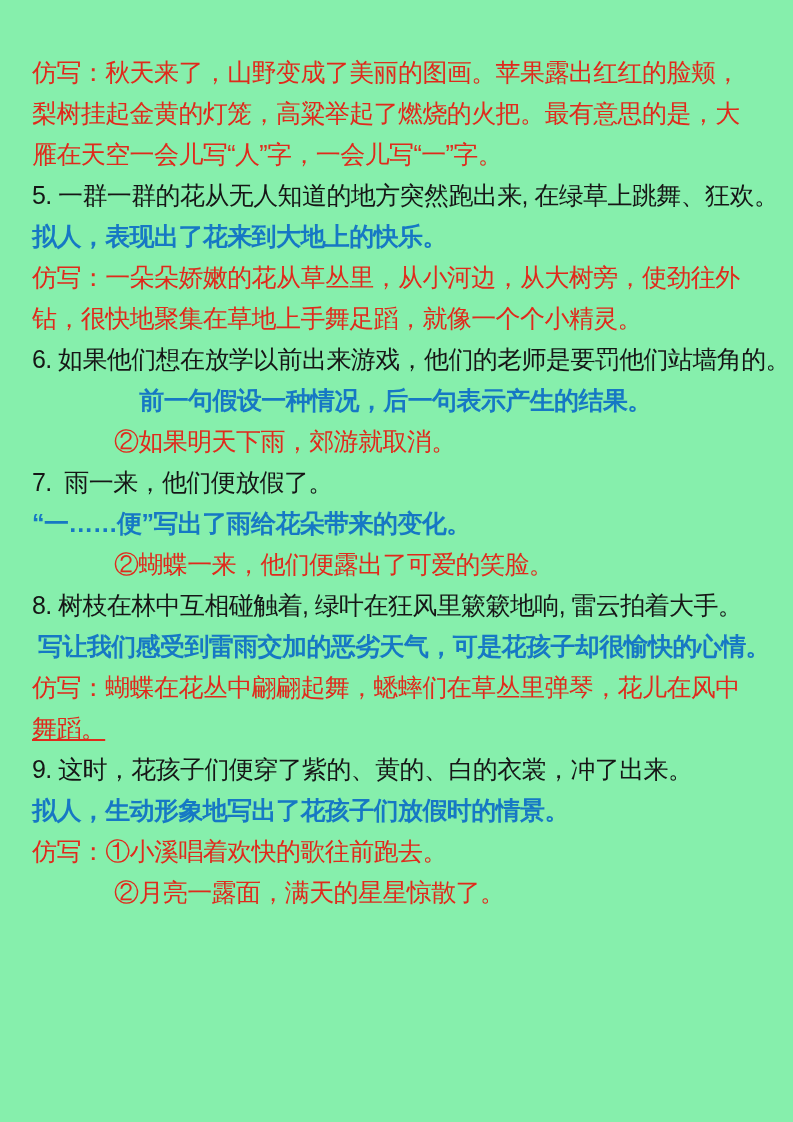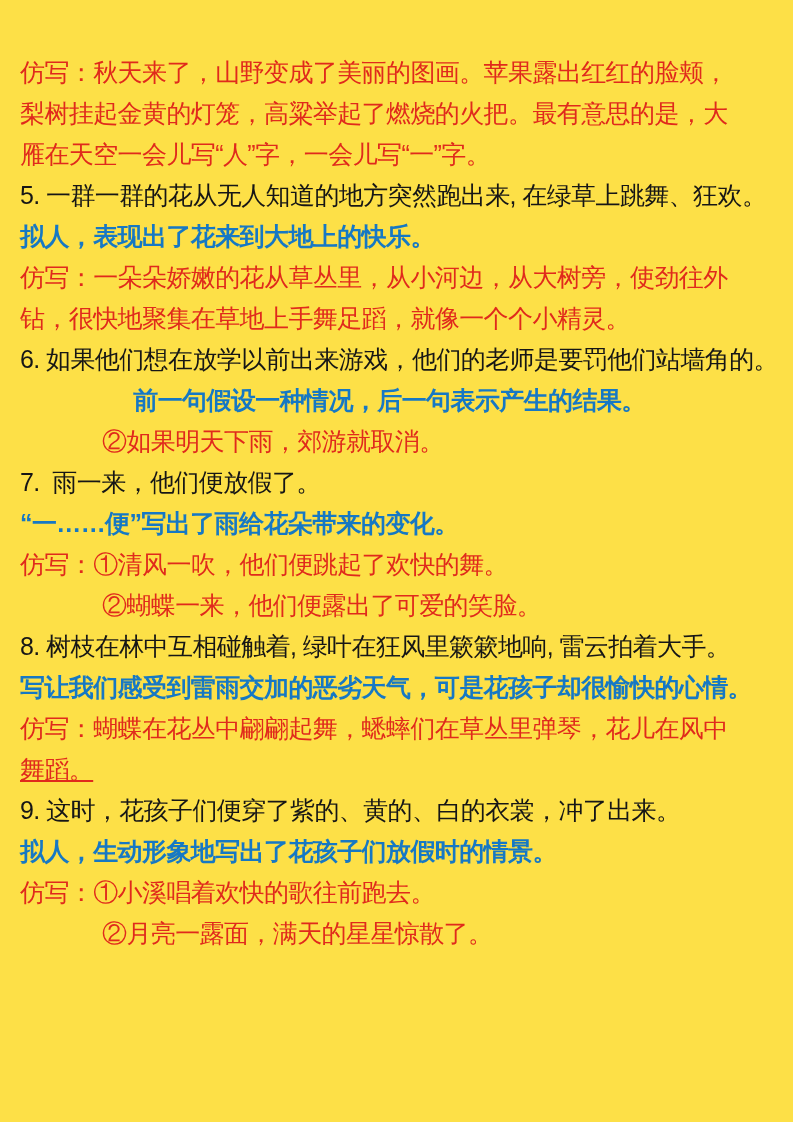--- a/index.html
+++ b/index.html
@@ -5,23 +5,23 @@
   html, body {
     margin: 0;
     padding: 0;
     background: #ffffff;
     font-family: "Liberation Sans", sans-serif;
   }
   .page {
     position: relative;
     width: 793px;
     height: 1122px;
-    background: #fde047;
+    background: #86efac;
     box-sizing: border-box;
-    padding: 52px 34px 0 20px;
+    padding: 52px 34px 0 32px;
     overflow: hidden;
   }
   .line {
     white-space: pre;
     font-size: 25px;
     line-height: 41px;
     height: 41px;
     letter-spacing: -0.6px;
   }
   .line.black { font-weight: 400; }
@@ -46,26 +46,25 @@
         <div class="line red" style="color: rgb(224, 42, 28);">钻，很快地聚集在草地上手舞足蹈，就像一个个小精灵。</div>
       </div>
       <div>
         <div class="line black" style="color: rgb(22, 22, 22);">6. 如果他们想在放学以前出来游戏，他们的老师是要罚他们站墙角的。</div>
         <div class="line blue" style="color: rgb(22, 120, 196); text-align: center;">前一句假设一种情况，后一句表示产生的结果。</div>
         <div class="line red indent" style="color: rgb(224, 42, 28);">②如果明天下雨，郊游就取消。</div>
       </div>
       <div>
         <div class="line black" style="color: rgb(22, 22, 22);">7.  雨一来，他们便放假了。</div>
         <div class="line blue" style="color: rgb(22, 120, 196);">“一……便”写出了雨给花朵带来的变化。</div>
-        <div class="line red" style="color: rgb(224, 42, 28);">仿写：①清风一吹，他们便跳起了欢快的舞。</div>
         <div class="line red indent" style="color: rgb(224, 42, 28);">②蝴蝶一来，他们便露出了可爱的笑脸。</div>
       </div>
       <div>
         <div class="line black" style="color: rgb(22, 22, 22);">8. 树枝在林中互相碰触着, 绿叶在狂风里簌簌地响, 雷云拍着大手。</div>
-        <div class="line blue" style="color: rgb(22, 120, 196);">写让我们感受到雷雨交加的恶劣天气，可是花孩子却很愉快的心情。</div>
+        <div class="line blue" style="color: rgb(22, 120, 196); margin-left: 6px;">写让我们感受到雷雨交加的恶劣天气，可是花孩子却很愉快的心情。</div>
         <div class="line red" style="color: rgb(224, 42, 28);">仿写：蝴蝶在花丛中翩翩起舞，蟋蟀们在草丛里弹琴，花儿在风中</div>
         <div class="line red" style="color: rgb(224, 42, 28); text-decoration: underline;">舞蹈。</div>
       </div>
       <div>
         <div class="line black" style="color: rgb(22, 22, 22);">9. 这时，花孩子们便穿了紫的、黄的、白的衣裳，冲了出来。</div>
         <div class="line blue" style="color: rgb(22, 120, 196);">拟人，生动形象地写出了花孩子们放假时的情景。</div>
         <div class="line red" style="color: rgb(224, 42, 28);">仿写：①小溪唱着欢快的歌往前跑去。</div>
         <div class="line red indent" style="color: rgb(224, 42, 28);">②月亮一露面，满天的星星惊散了。</div>
       </div>
     </div>

